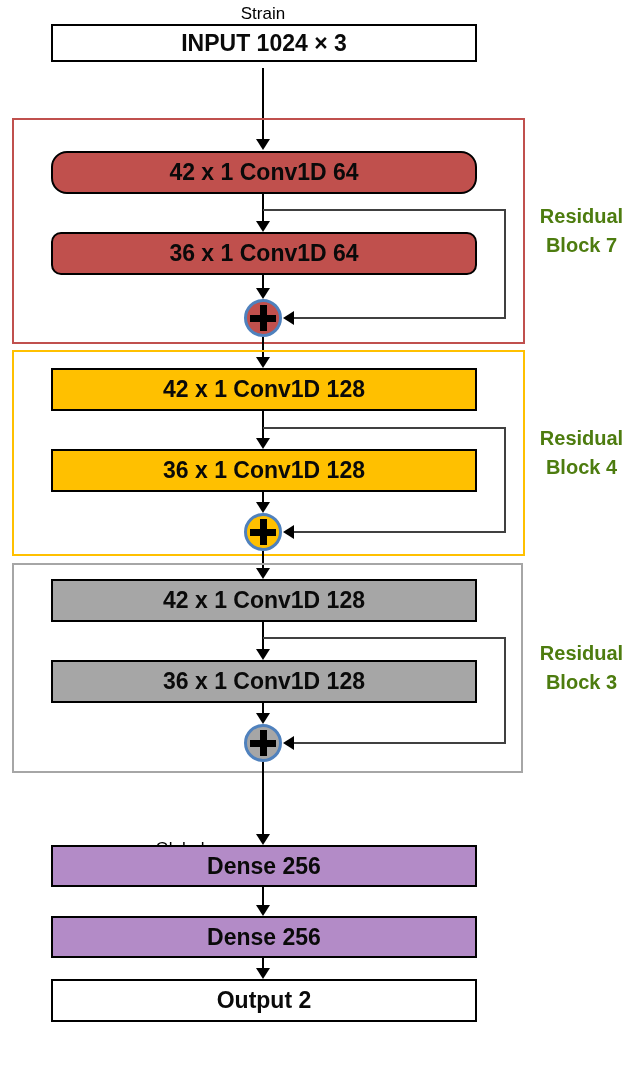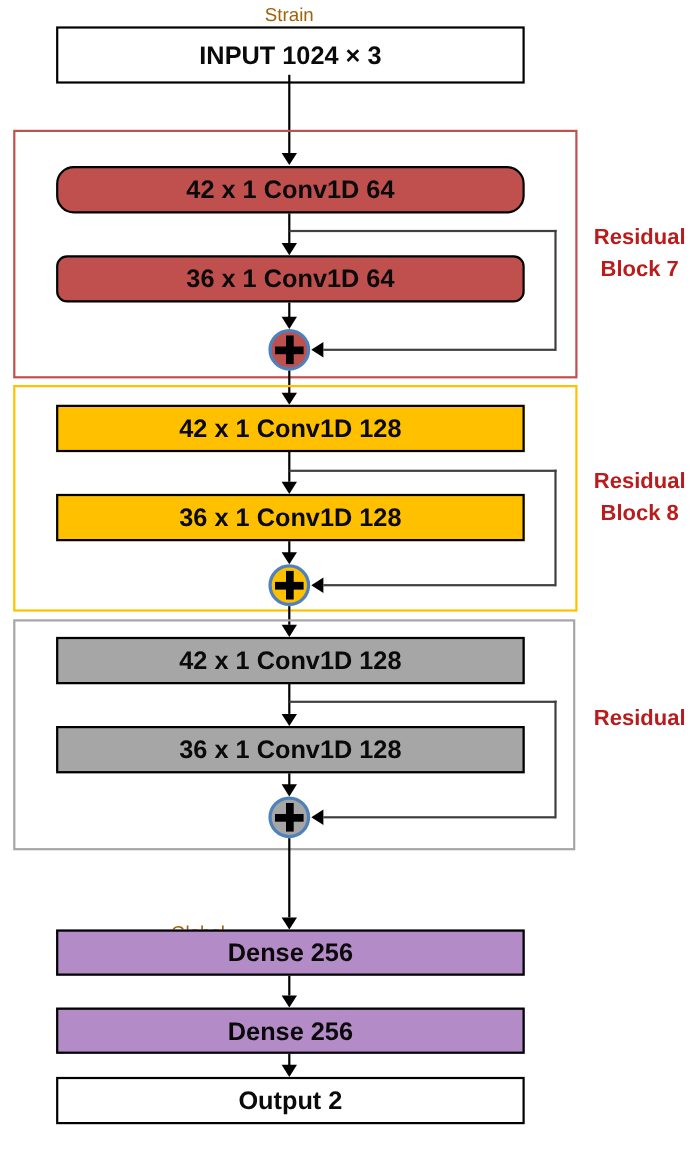--- a/index.html
+++ b/index.html
@@ -39,36 +39,36 @@
     position:absolute;left:244px;width:38px;height:38px;border-radius:50%;
     box-sizing:border-box;border:3px solid #4F81BD;
     display:flex;align-items:center;justify-content:center;
   }
   .cross{position:relative;width:26px;height:26px;}
   .cross::before{content:"";position:absolute;left:0;top:9.5px;width:26px;height:7px;background:#000;}
   .cross::after{content:"";position:absolute;left:9.5px;top:0;width:7px;height:26px;background:#000;}
   
   .side-label{
     position:absolute;left:527px;width:109px;text-align:center;
-    font-size:20px;font-weight:600;color:#b91c1c;line-height:29px;
+    font-size:20px;font-weight:600;color:#4d7c0f;line-height:29px;
   }
   
   .gray-label{
-    position:absolute;text-align:center;color:#a16207;
+    position:absolute;text-align:center;color:#000000;
     font-size:17px;line-height:25px;white-space:pre;
   }
 </style>
 </head>
 <body>
 
 <div class="canvas">
 
   <div class="gray-label" style="left:163px;top:1px;width:200px;">Strain</div>
 
-  <div class="node" style="top:24px;height:52px;">INPUT 1024 × 3</div>
+  <div class="node" style="top:24px;height:38px;">INPUT 1024 × 3</div>
 
   <div class="vline" style="top:68px;height:72px;"></div>
   <div class="ah-down" style="top:139px;"></div>
 
   <div class="outline" style="top: 118px; height: 226px; border-color: rgb(192, 80, 77);"></div>
   <div class="node" style="top: 151px; background: rgb(192, 80, 77); border-radius: 16px;">42 x 1 Conv1D 64</div>
   <div class="vline" style="top:194px;height:28px;"></div>
   <div class="ah-down" style="top:221px;"></div>
   <div class="node" style="top: 232px; background: rgb(192, 80, 77); border-radius: 10px;">36 x 1 Conv1D 64</div>
 
@@ -101,21 +101,21 @@
   <div class="skip-h" style="left:294px;top:531px;width:211px;"></div>
   <div class="ah-left" style="left:283px;top:525px;"></div>
 
   <div class="vline" style="top:492px;height:11px;"></div>
   <div class="ah-down" style="top:502px;"></div>
   <div class="plus-circle" style="top: 513px; background: rgb(255, 192, 0);">
     <span class="cross"></span>
   </div>
   <div class="side-label" style="top:424px;">
     <div>Residual</div>
-    <div>Block 8</div>
+    <div>Block 4</div>
   </div>
 
   <div class="vline" style="top:551px;height:17px;"></div>
   <div class="ah-down" style="top:568px;"></div>
 
   <div class="outline" style="top: 563px; height: 210px; width: 511px; border-color: rgb(166, 166, 166);"></div>
   <div class="node" style="top: 579px; background: rgb(166, 166, 166);">42 x 1 Conv1D 128</div>
   <div class="vline" style="top:621px;height:28px;"></div>
   <div class="ah-down" style="top:649px;"></div>
   <div class="node" style="top: 660px; background: rgb(166, 166, 166);">36 x 1 Conv1D 128</div>
@@ -125,20 +125,21 @@
   <div class="skip-h" style="left:294px;top:742px;width:211px;"></div>
   <div class="ah-left" style="left:283px;top:736px;"></div>
 
   <div class="vline" style="top:703px;height:11px;"></div>
   <div class="ah-down" style="top:713px;"></div>
   <div class="plus-circle" style="top: 724px; background: rgb(166, 166, 166);">
     <span class="cross"></span>
   </div>
   <div class="side-label" style="top:639px;">
     <div>Residual</div>
+    <div>Block 3</div>
   </div>
 
   <div class="gray-label" style="left:80px;top:786px;width:200px;">
     <div>Global</div>
     <div>Average Pooling</div>
   </div>
 
   <div class="vline" style="top:762px;height:72px;"></div>
   <div class="ah-down" style="top:834px;"></div>
 

